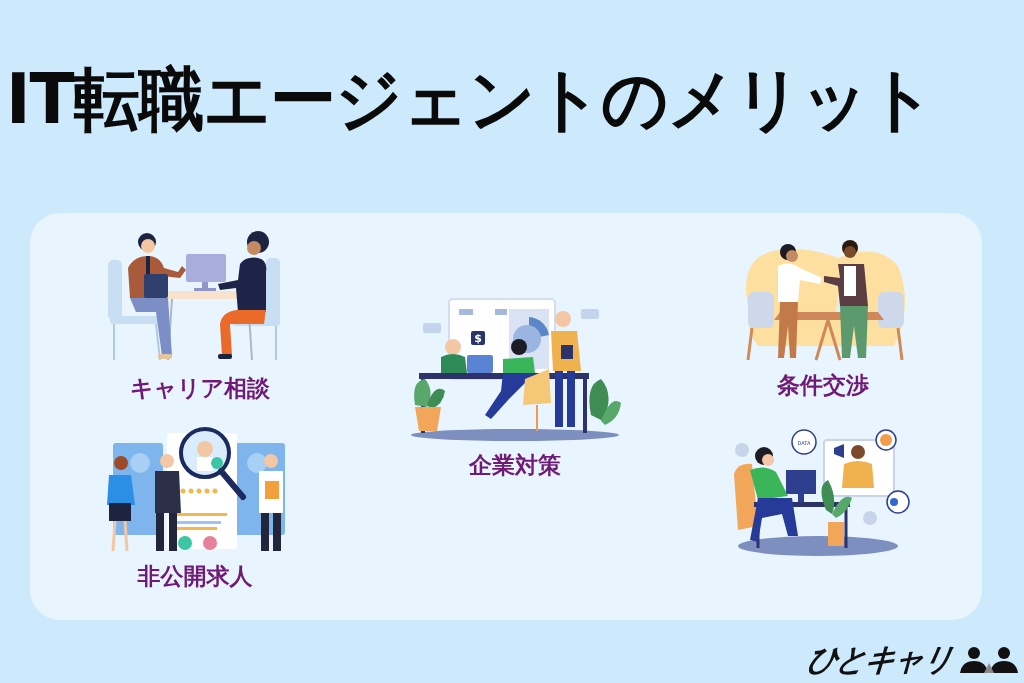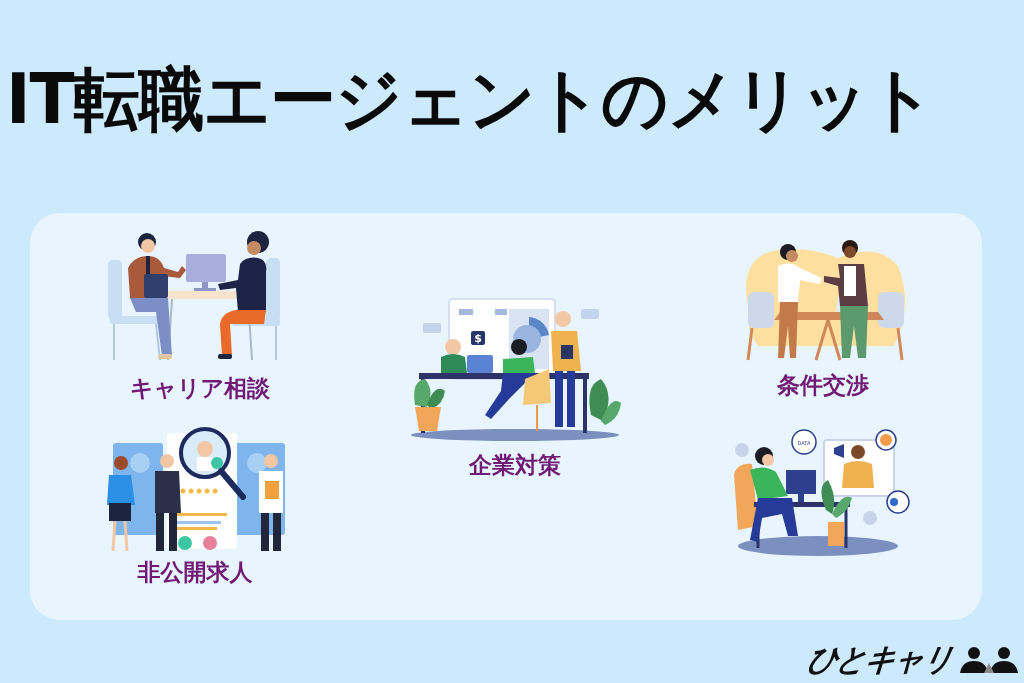--- a/index.html
+++ b/index.html
@@ -146,21 +146,21 @@
     <path d="M60 46 L84 46 L86 88 L60 88 Z" fill="#2b3048"></path>
     <rect x="61" y="88" width="8" height="38" fill="#22263a"></rect>
     <rect x="74" y="88" width="8" height="38" fill="#22263a"></rect>
 
     <circle cx="176" cy="36" r="7" fill="#f3c7a3"></circle>
     <path d="M164 46 L188 46 L188 88 L164 88 Z" fill="#ffffff"></path>
     <rect x="170" y="56" width="14" height="18" fill="#f2a03d"></rect>
     <rect x="166" y="88" width="8" height="38" fill="#22263a"></rect>
     <rect x="178" y="88" width="8" height="38" fill="#22263a"></rect>
   </svg>
-  <div class="label" style="top:132px;">非公開求人</div>
+  <div class="label" style="top:138px;font-family:Liberation Mono, monospace;">非公開求人</div>
 </div>
 
 <div class="card" style="left:405px; top:295px; width:220px; height:190px;">
   <svg class="illus" width="220" height="150" viewBox="0 0 220 150">
     <ellipse cx="110" cy="140" rx="104" ry="6" fill="#7c8fbf"></ellipse>
 
     <rect x="44" y="4" width="106" height="80" rx="4" fill="#ffffff" stroke="#d5def0" stroke-width="2"></rect>
     <rect x="104" y="14" width="40" height="60" fill="#d9e3f4"></rect>
     <path d="M124 44 L124 22 A22 22 0 0 1 144 40 Z" fill="#5b86c8"></path>
     <circle cx="122" cy="44" r="14" fill="#9ab6e0"></circle>

